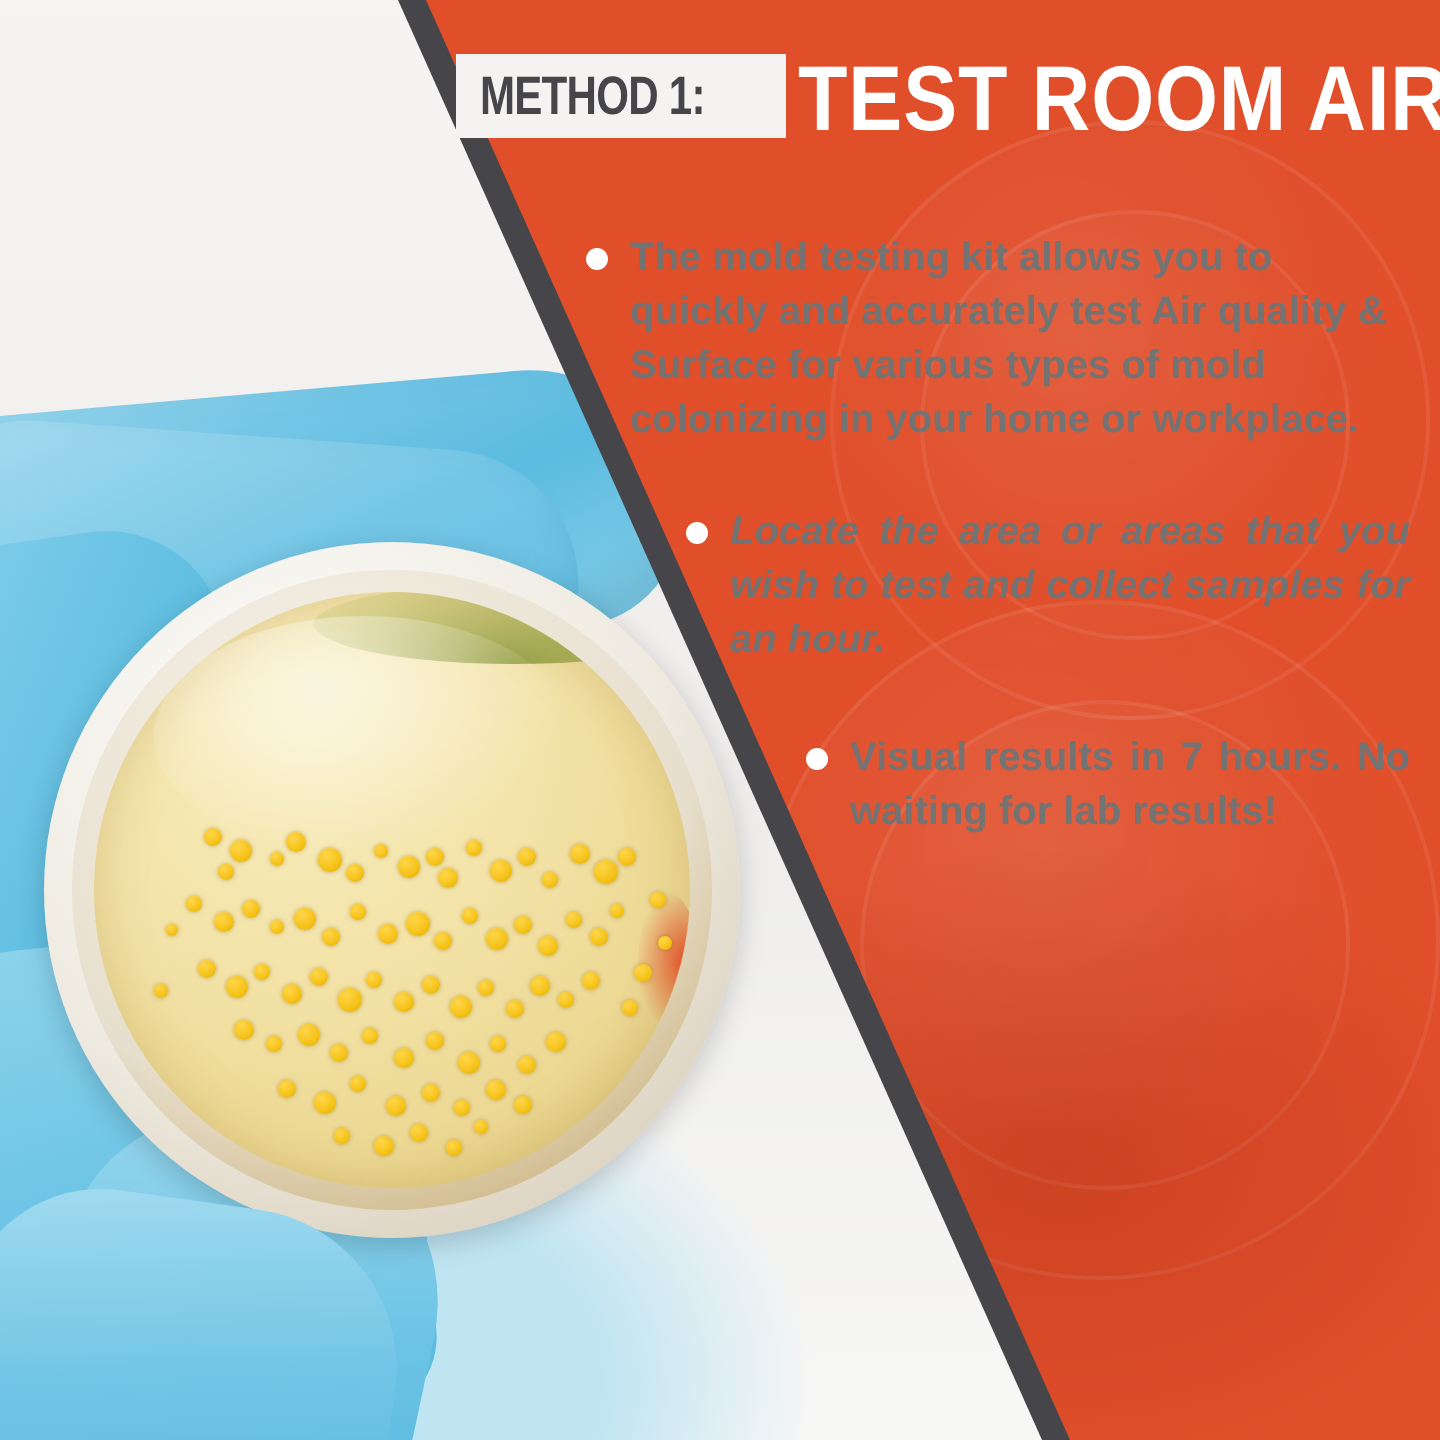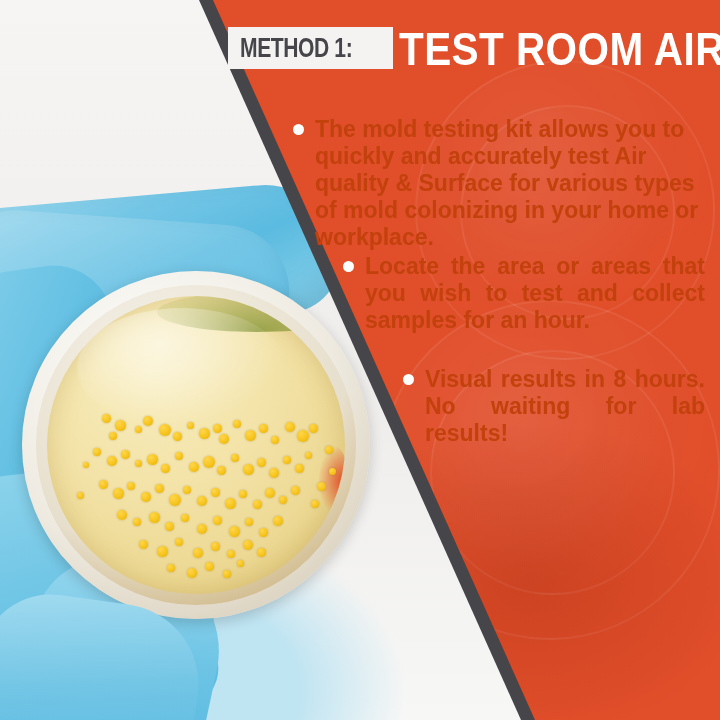--- a/index.html
+++ b/index.html
@@ -156,27 +156,27 @@
     display:flex; align-items:flex-start;
     color:#ffffff;
   }
   .bullet-dot {
     flex:0 0 auto;
     width:11px; height:11px; border-radius:50%;
     background:#ffffff; margin-top:8px; margin-right:11px;
   }
   .bullet-text {
     font-family:"Liberation Sans", sans-serif;
-    font-weight:bold; font-size:23px; line-height:27px;
-    color:#c2410c;
+    font-weight:bold; font-size:20px; line-height:27px;
+    color:#737373;
   }
   #bullet-1 { left:293px; top:116px; width:408px; }
   #bullet-1 .bullet-text { width:390px; }
   #bullet-2 { left:343px; top:253px; width:362px; }
-  #bullet-2 .bullet-text { width:344px; text-align:justify; }
+  #bullet-2 .bullet-text { width:344px; text-align:justify;font-style:italic; }
   #bullet-3 { left:403px; top:366px; width:302px; }
   #bullet-3 .bullet-text { width:284px; text-align:justify; }
 
   
   #clock-badge {
     position:absolute; left:410px; top:473px; width:199px; height:199px;
   }
   #clock-disc {
     position:absolute; inset:0;
     border-radius:50%;
@@ -318,17 +318,17 @@
     <span class="bullet-text">The mold testing kit allows you to quickly and accurately test Air quality &amp; Surface for various types of mold colonizing in your home or workplace.</span>
   </div>
 
   <div class="bullet-row" id="bullet-2">
     <span class="bullet-dot"></span>
     <span class="bullet-text">Locate the area or areas that you wish to test and collect samples for an hour.</span>
   </div>
 
   <div class="bullet-row" id="bullet-3">
     <span class="bullet-dot"></span>
-    <span class="bullet-text">Visual results in 8 hours. No waiting for lab results!</span>
+    <span class="bullet-text">Visual results in 7 hours. No waiting for lab results!</span>
   </div>
 
 
 </div>
 
 </body></html>

